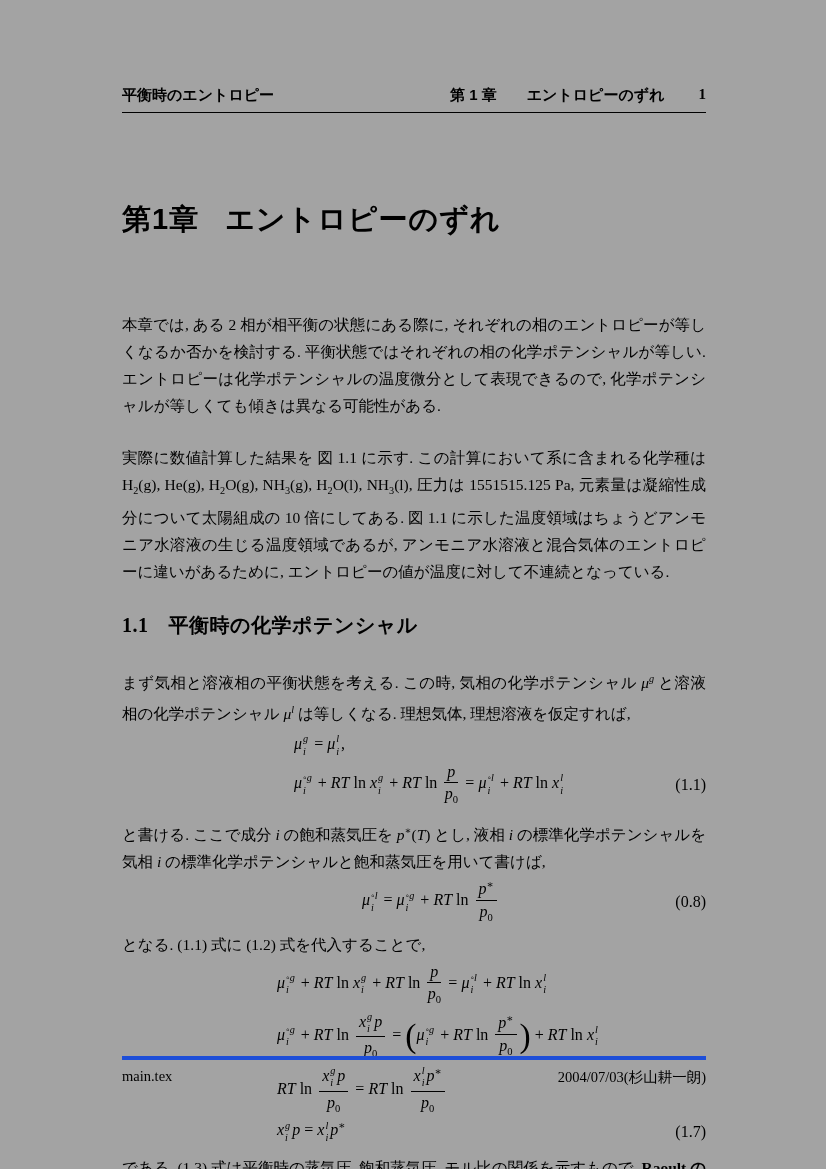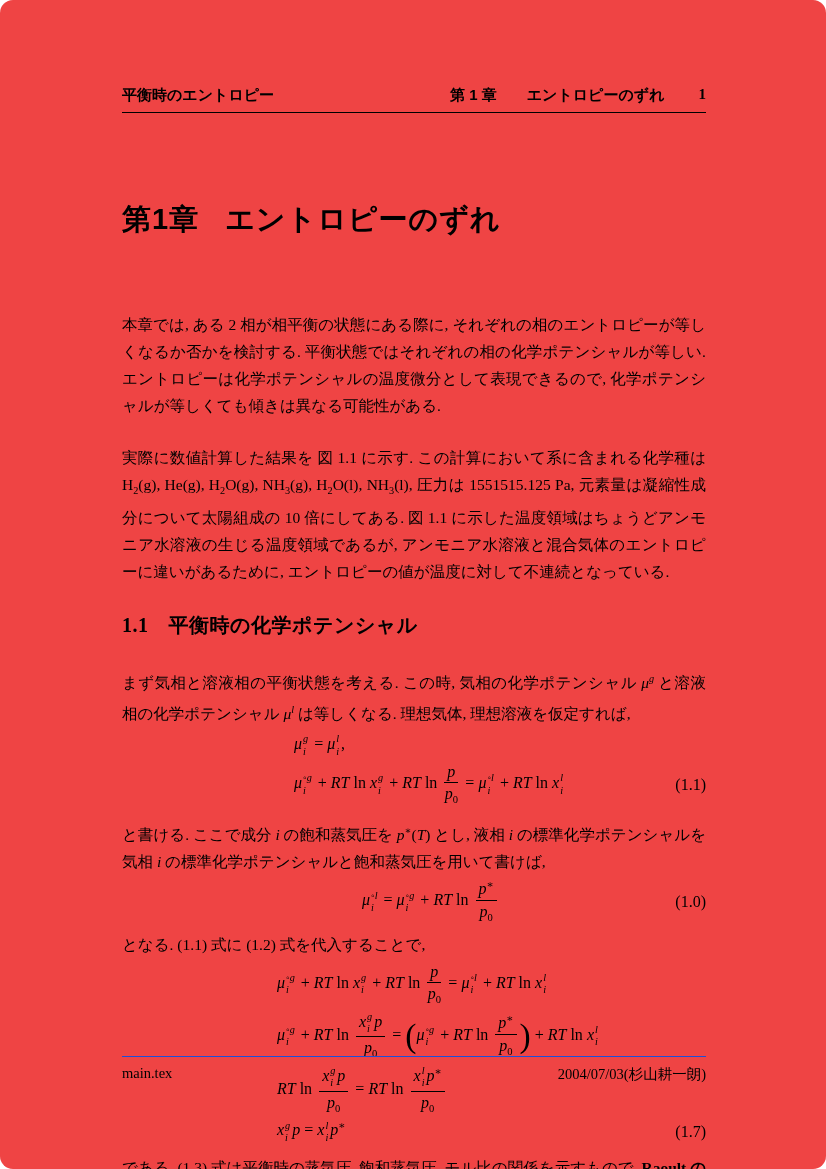--- a/index.html
+++ b/index.html
@@ -1,22 +1,21 @@
 <!DOCTYPE html>
 <html lang="ja"><head>
 <meta charset="utf-8">
 <style>
   html,body{margin:0;padding:0;background:#ffffff;}
   .page{
     position:relative;
     width:826px;height:1169px;
-    background:#ef4444;color:#000;
+    background:#a3a3a3;color:#000;
     font-family:"Liberation Serif","DejaVu Serif",serif;
     overflow:hidden;
-    border-radius:13px;
   }
   
   .running-header{
     position:absolute;left:122px;right:120px;top:86px;
     display:flex;justify-content:space-between;align-items:flex-end;
     font-family:"Liberation Sans","DejaVu Sans",sans-serif;
     font-weight:bold;font-size:15px;
     border-bottom:1px solid #000;padding-bottom:7px;
   }
   .running-header .rh-right{display:flex;align-items:flex-start;}
@@ -67,21 +66,21 @@
     vertical-align:middle;line-height:1;margin:0 2px 0 1px;
   }
   .ss .t,.ss .b{display:block;font-size:0.64em;line-height:1.2;}
   .frac{display:inline-block;text-align:center;vertical-align:middle;margin:0 3px;}
   .frac .num{display:block;padding:0 3px 1px 3px;border-bottom:1px solid #000;line-height:1.2;}
   .frac .den{display:block;padding-top:1px;line-height:1.2;}
   .bigp{font-size:2.1em;line-height:0;vertical-align:middle;font-weight:normal;}
   
   .page-footer{
     position:absolute;left:122px;right:120px;top:1056px;
-    border-top:1px solid #1d4ed8;padding-top:8px;
+    border-top:4px solid #1d4ed8;padding-top:8px;
     display:flex;justify-content:space-between;
     font-size:14.5px;
   }
 </style>
 </head>
 <body>
 
 <div class="page">
 
   <div class="running-header">
@@ -140,21 +139,21 @@
 
     <div class="eqblock">
       <div class="eqline">
         <span class="eq indent-b"><i>μ</i><span class="ss">
               <span class="t">◦<i>l</i></span>
               <span class="b"><i>i</i></span>
             </span> = <i>μ</i><span class="ss">
               <span class="t">◦<i>g</i></span>
               <span class="b"><i>i</i></span>
             </span> + <i>RT</i> ln <span class="frac"><span class="num"><i>p</i><sup>∗</sup></span><span class="den"><i>p</i><sub>0</sub></span></span></span>
-        <span class="eqno">(1.0)</span>
+        <span class="eqno">(0.8)</span>
       </div>
     </div>
 
     <p class="para-5">となる. (1.1) 式に (1.2) 式を代入することで,</p>
 
     <div class="eqblock">
       <div class="eqline">
         <span class="eq indent-c"><i>μ</i><span class="ss">
               <span class="t">◦<i>g</i></span>
               <span class="b"><i>i</i></span>

